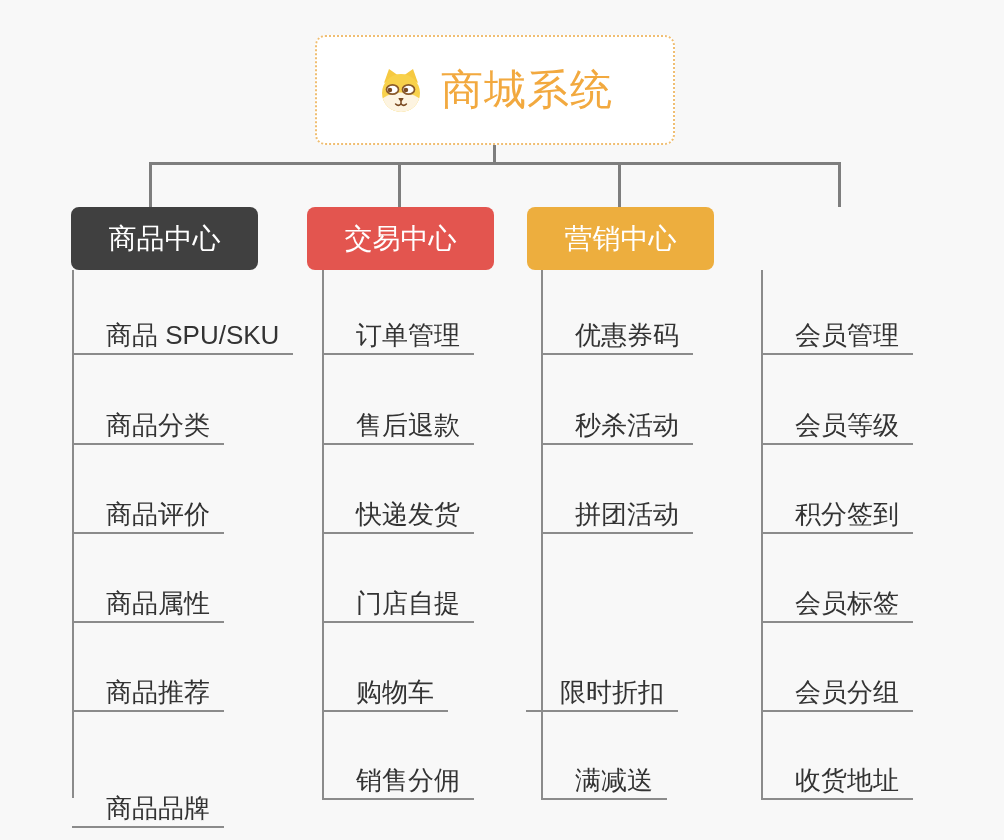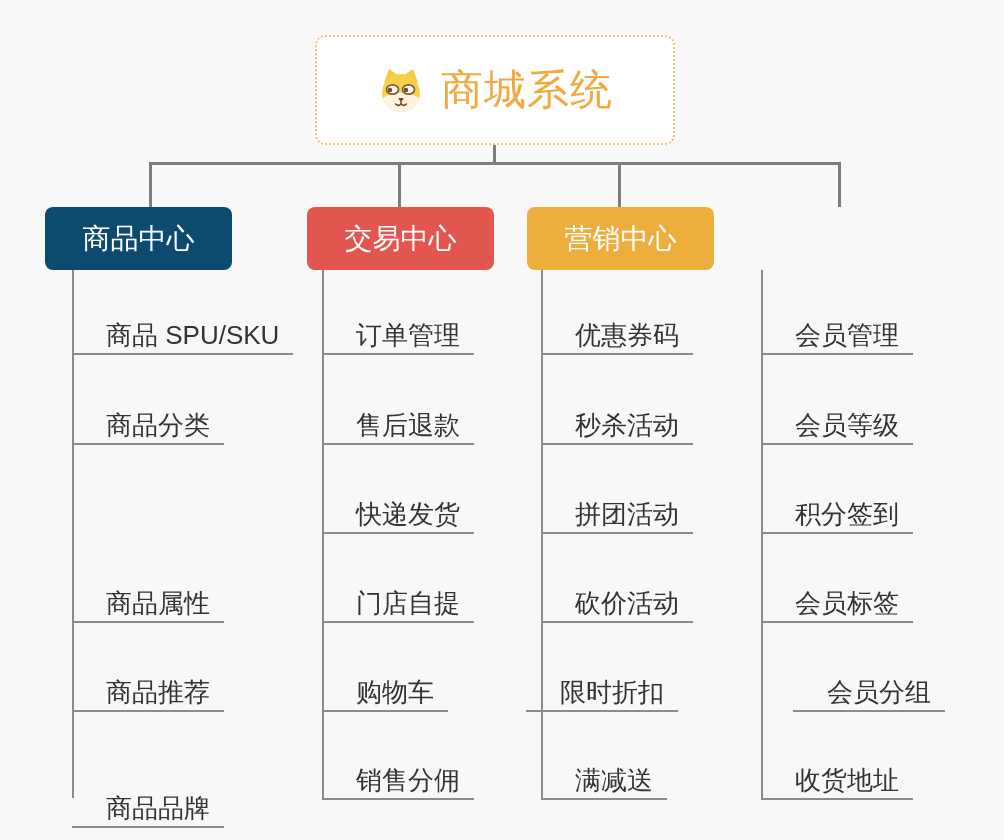--- a/index.html
+++ b/index.html
@@ -83,49 +83,49 @@
     <span class="root-title" style="color: rgb(242, 169, 63);">商城系统</span>
   </div>
 
   <div class="line" style="left:493px;top:145px;width:3px;height:18px;"></div>
   <div class="line" style="left:149px;top:162px;width:692px;height:3px;"></div>
   <div class="line" style="left:149px;top:163px;width:3px;height:44px;"></div>
   <div class="line" style="left:398px;top:163px;width:3px;height:44px;"></div>
   <div class="line" style="left:618px;top:163px;width:3px;height:44px;"></div>
   <div class="line" style="left:838px;top:163px;width:3px;height:44px;"></div>
 
-  <div class="branch-box" style="left: 45px; background: #0c4a6e;">商品中心</div>
+  <div class="branch-box" style="left: 71px; background: #404040;">商品中心</div>
   <div class="branch-box" style="left: 307px; background: rgb(227, 85, 79);">交易中心</div>
   <div class="branch-box" style="left: 527px; background: rgb(237, 174, 62);">营销中心</div>
 
   <div class="trunk" style="left:72px;top:270px;height:528px;"></div>
   <div class="trunk" style="left:322px;top:270px;height:528px;"></div>
   <div class="trunk" style="left:541px;top:270px;height:528px;"></div>
   <div class="trunk" style="left:761px;top:270px;height:528px;"></div>
 
   <div class="leaf" style="left:72px;top:320px;">商品 SPU/SKU</div>
   <div class="leaf" style="left:72px;top:410px;">商品分类</div>
+  <div class="leaf" style="left:72px;top:499px;">商品评价</div>
   <div class="leaf" style="left:72px;top:588px;">商品属性</div>
   <div class="leaf" style="left:72px;top:677px;">商品推荐</div>
   <div class="leaf" style="left:72px;top:765px;margin-top:28px;">商品品牌</div>
 
   <div class="leaf" style="left:322px;top:320px;">订单管理</div>
   <div class="leaf" style="left:322px;top:410px;">售后退款</div>
   <div class="leaf" style="left:322px;top:499px;">快递发货</div>
   <div class="leaf" style="left:322px;top:588px;">门店自提</div>
   <div class="leaf" style="left:322px;top:677px;">购物车</div>
   <div class="leaf" style="left:322px;top:765px;">销售分佣</div>
 
   <div class="leaf" style="left:541px;top:320px;">优惠券码</div>
   <div class="leaf" style="left:541px;top:410px;">秒杀活动</div>
   <div class="leaf" style="left:541px;top:499px;">拼团活动</div>
-  <div class="leaf" style="left:541px;top:588px;">砍价活动</div>
   <div class="leaf" style="left:526px;top:677px;">限时折扣</div>
   <div class="leaf" style="left:541px;top:765px;">满减送</div>
 
   <div class="leaf" style="left:761px;top:320px;">会员管理</div>
   <div class="leaf" style="left:761px;top:410px;">会员等级</div>
   <div class="leaf" style="left:761px;top:499px;text-align:right;">积分签到</div>
   <div class="leaf" style="left:761px;top:588px;">会员标签</div>
-  <div class="leaf" style="left:761px;top:677px;margin-left:32px;">会员分组</div>
+  <div class="leaf" style="left:761px;top:677px;">会员分组</div>
   <div class="leaf" style="left:761px;top:765px;">收货地址</div>
 
 </div>
 
 </body></html>

